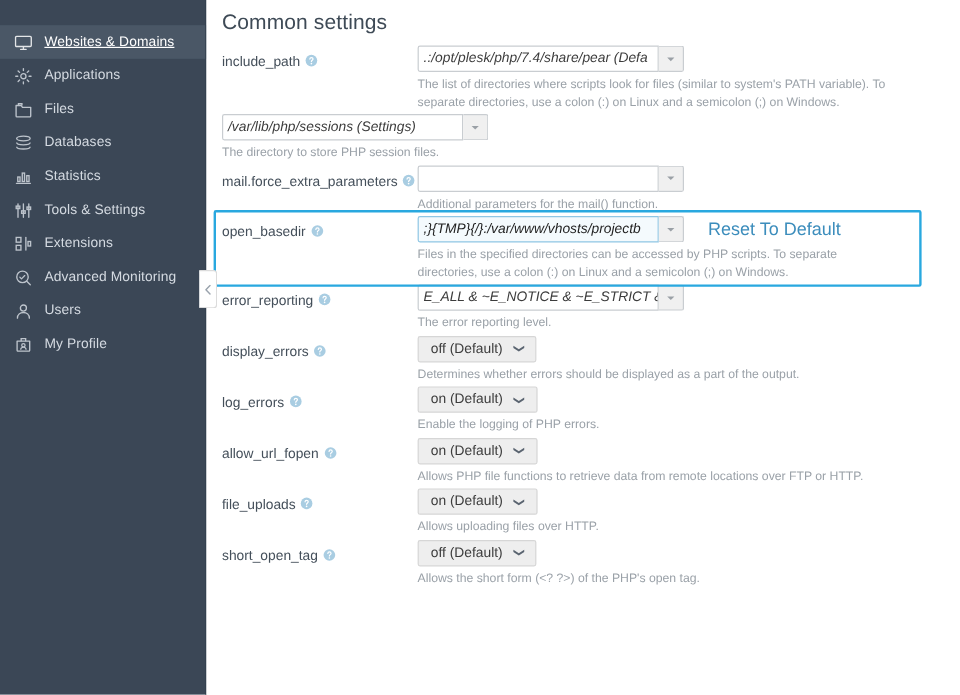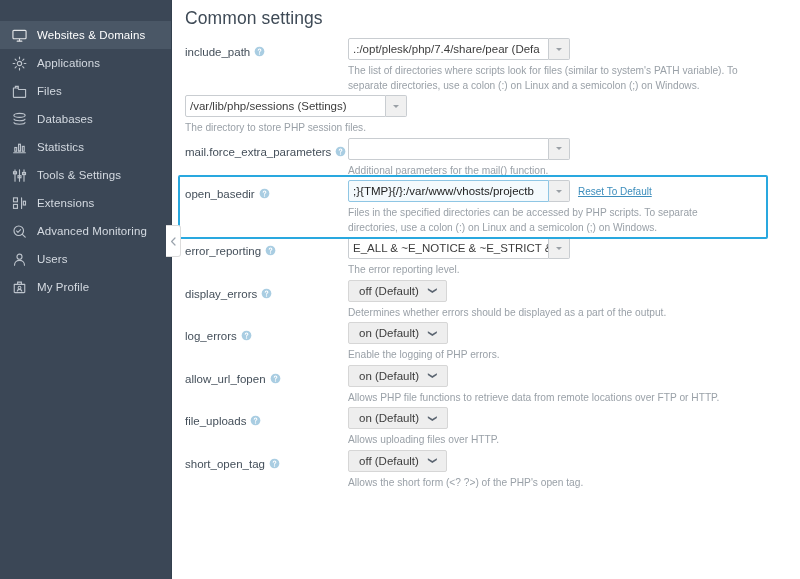--- a/index.html
+++ b/index.html
@@ -33,20 +33,21 @@
     height: 28px;
     padding-left: 11px;
     color: #d4dae1;
     font-size: 11.5px;
     cursor: pointer;
     user-select: none;
   }
   .nav-item.active {
     background: #4a5766;
     color: #ffffff;
+    text-decoration: underline;
   }
   .nav-icon {
     width: 17px;
     height: 17px;
     margin-right: 9px;
     display: flex;
     align-items: center;
     justify-content: center;
     flex: 0 0 17px;
     opacity: .85;
@@ -142,20 +143,21 @@
     background: #ffffff;
     font-size: 11.5px;
     color: #3c3c3c;
     padding: 0 4px;
     font-family: "Liberation Sans", sans-serif;
     outline: none;
     border-radius: 2px 0 0 2px;
     overflow: hidden;
     white-space: nowrap;
     line-height: 20px;
+    font-style: italic;
   }
   .txt-btn {
     width: 21px;
     height: 22px;
     border: 1px solid #c9cdd1;
     border-left: none;
     background: #f0f0f0;
     border-radius: 0 2px 2px 0;
     display: flex;
     align-items: center;
@@ -202,24 +204,23 @@
   .desc {
     font-size: 10.2px;
     color: #9aa1a8;
     line-height: 14.5px;
     max-width: 392px;
     padding-top: 4px;
     padding-bottom: 2px;
   }
 
   .reset-link {
-    font-size: 10px;
+    font-size: 15px;
     color: #3c8dbc;
-    text-decoration: underline;
-    margin-left: 8px;
+    margin-left: 20px;
     cursor: pointer;
     white-space: nowrap;
     align-self: center;
   }
 
   .inline-ctl { display: flex; align-items: center; }
 
   
   .highlight-box {
     position: absolute;

